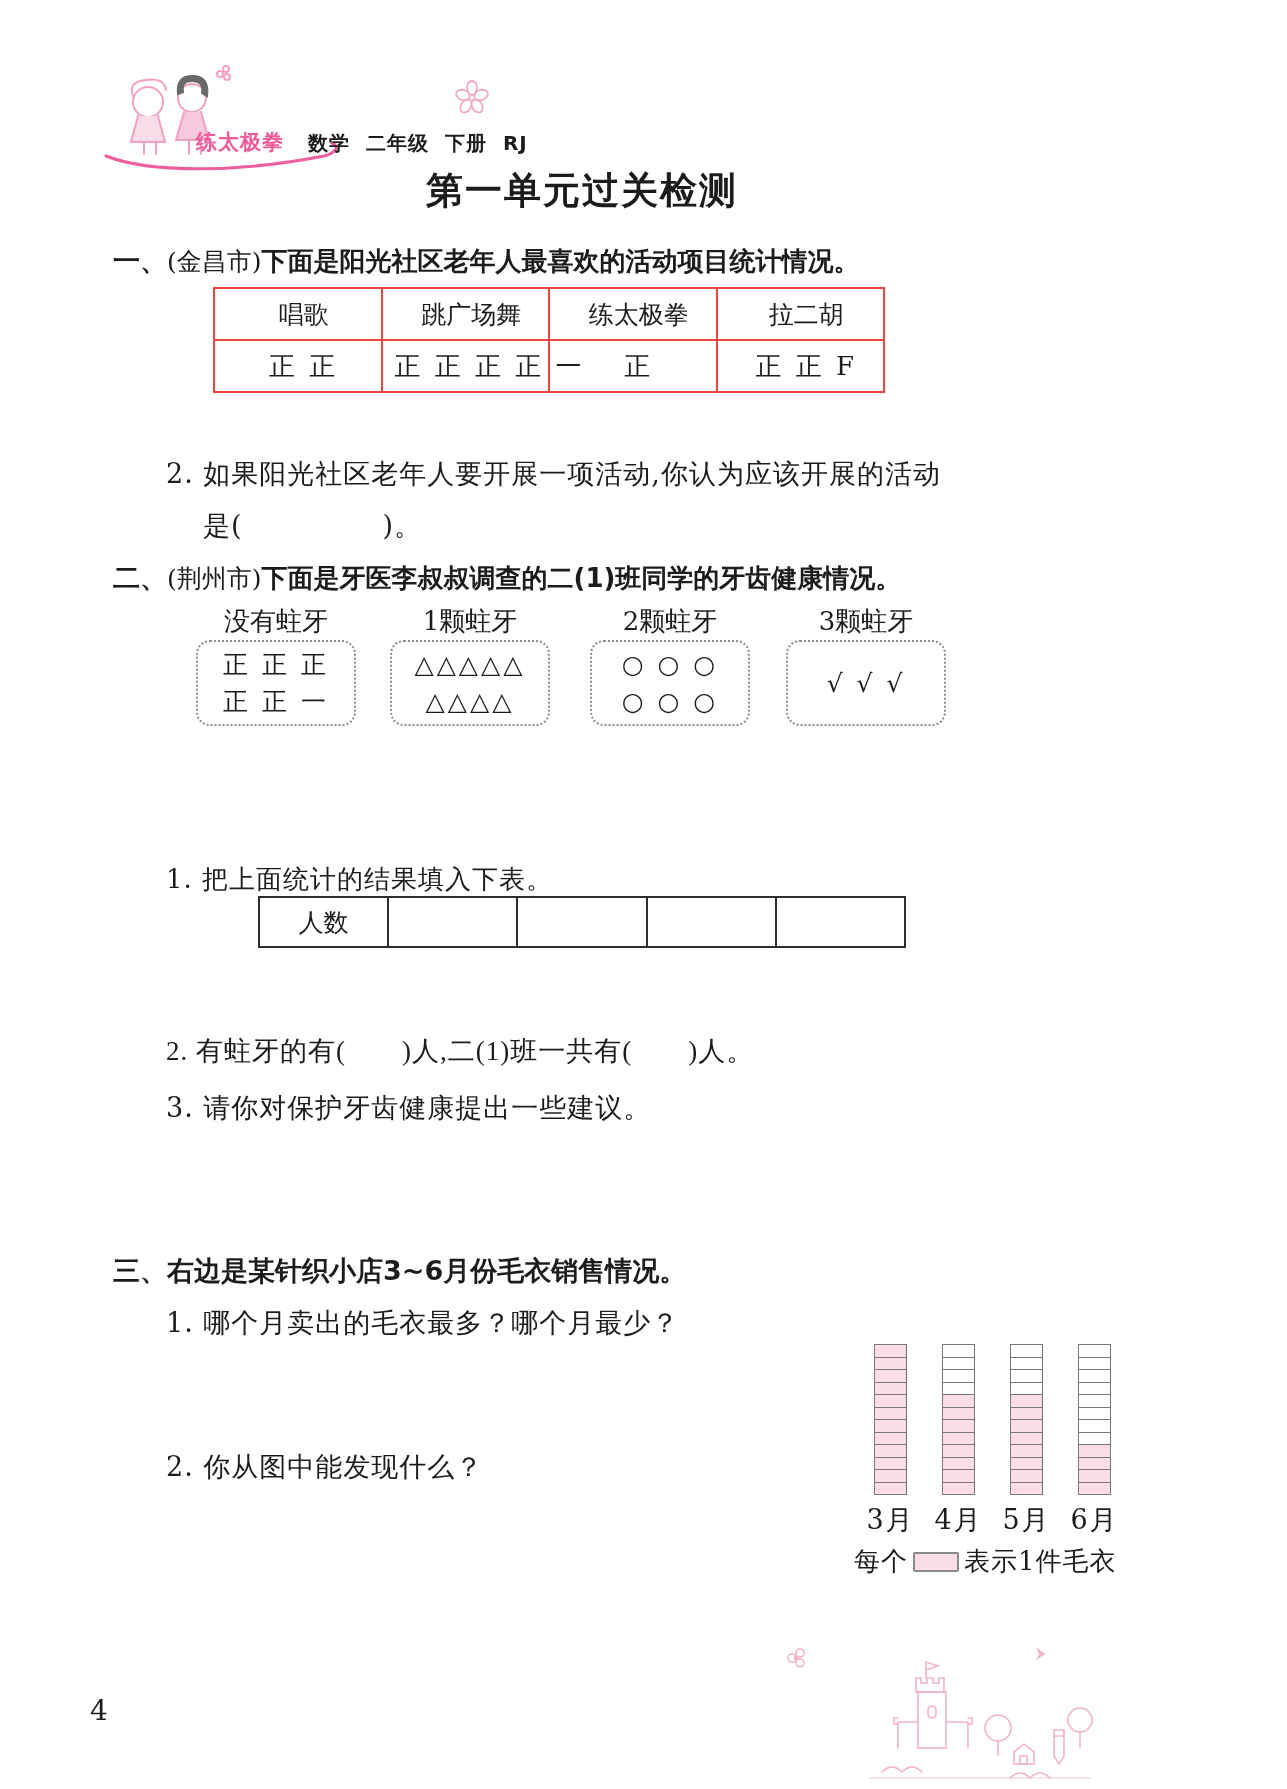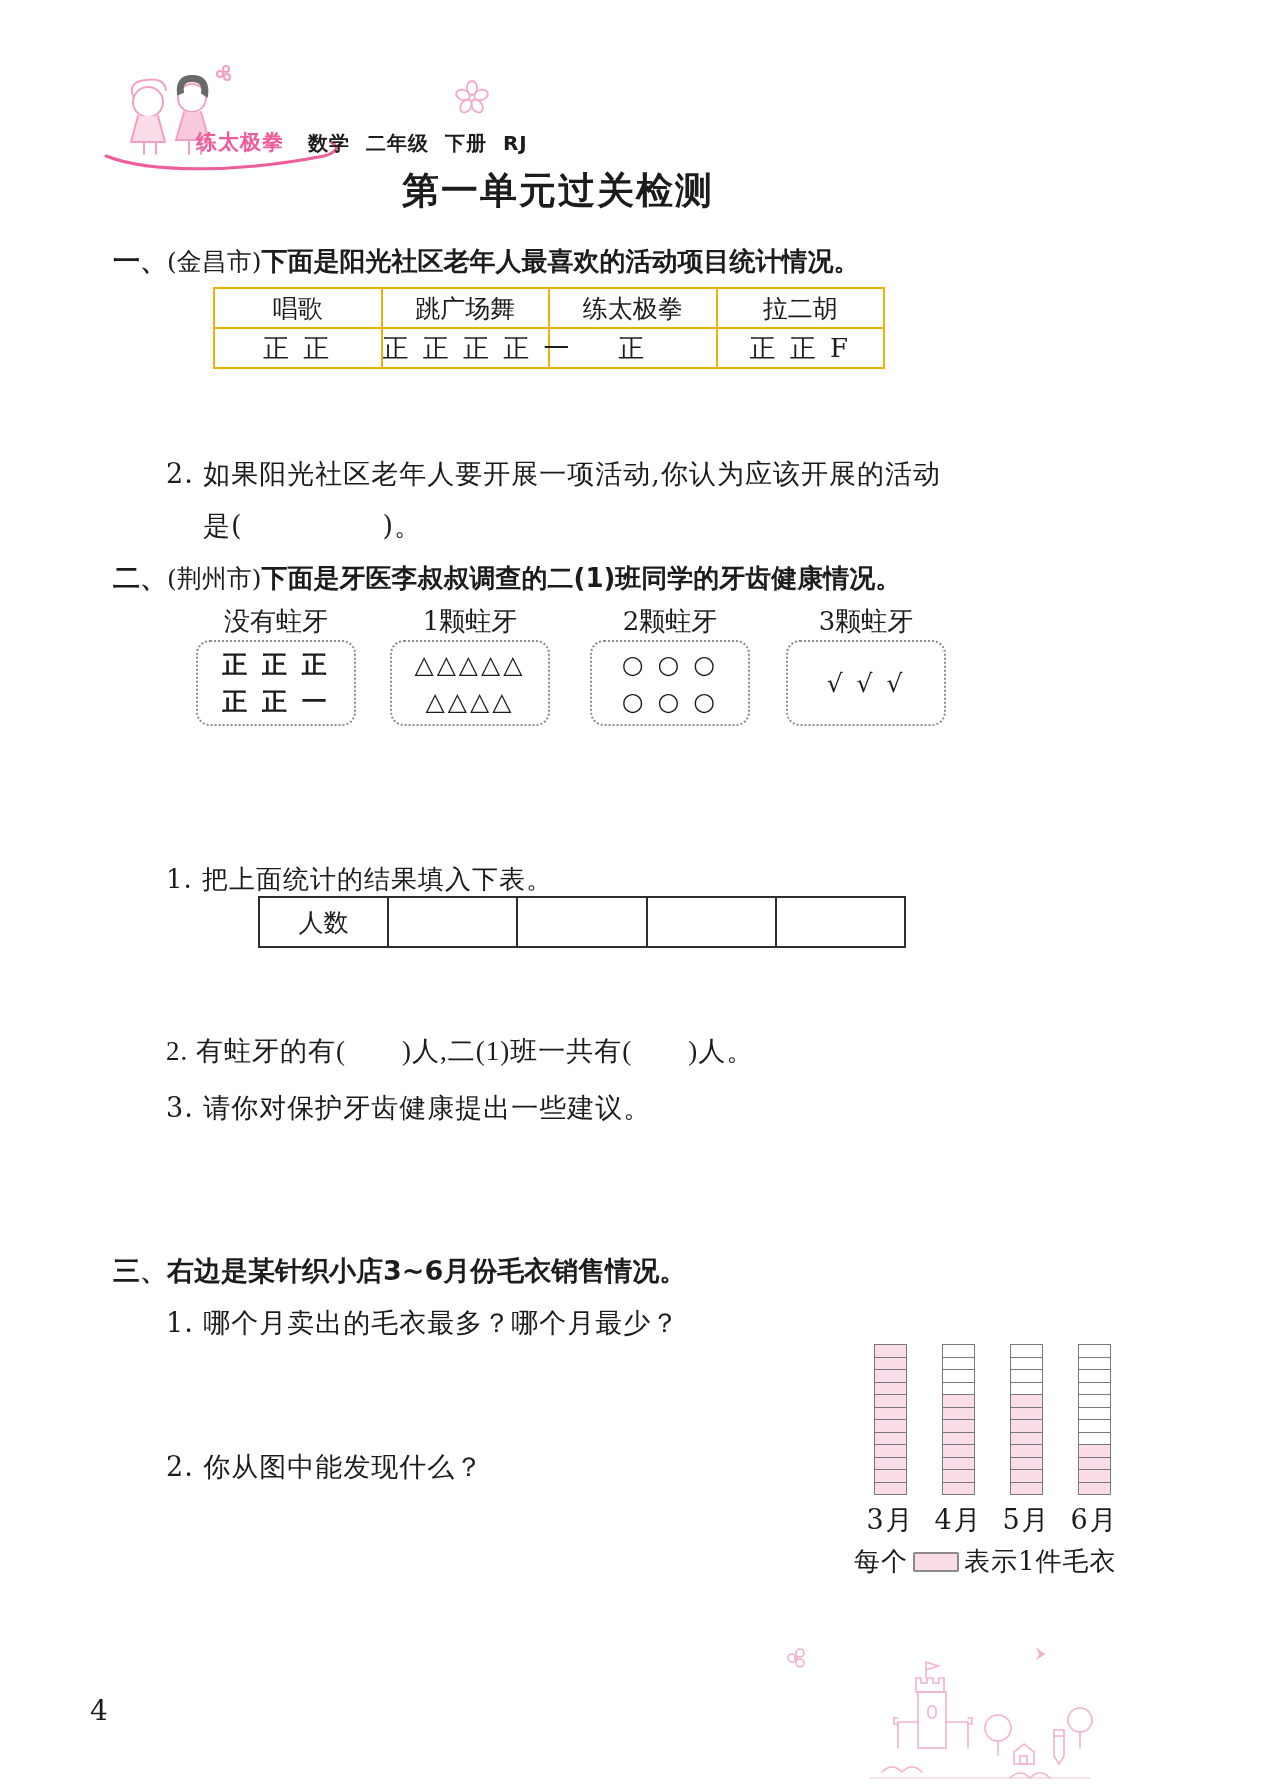--- a/index.html
+++ b/index.html
@@ -11,32 +11,32 @@
   }
   .hei { font-family:"DejaVu Sans","Liberation Sans",sans-serif; font-weight:700; }
   .kai { font-family:"DejaVu Serif","Liberation Serif",serif; }
   .abs { position:absolute; white-space:nowrap; }
 
   
   .brand { color:var(--brand-pink,#ee5a9a); font-size:21px; letter-spacing:1px; }
   .hmeta { font-size:20px; word-spacing:8px; letter-spacing:1px; }
 
   
-  .title { font-size:37px; letter-spacing:2px; }
+  .title { font-size:37px; letter-spacing:2px;margin-left:24px; }
 
   
   .stmt { font-size:26px; }
   .stmt .num { font-size:27px; }
   .stmt .src { font-weight:400; font-family:"DejaVu Serif","Liberation Serif",serif; font-size:25px; }
   .qline { font-size:27px; letter-spacing:1px; }
 
   
   table { border-collapse:collapse; table-layout:fixed; }
   .t1 { width:672px; }
-  .t1 td { border:2px solid #eab308; text-align:center; height:40px; font-size:25px; }
+  .t1 td { border:2px solid #ef4444; text-align:center; height:52px; font-size:25px;padding-left:12px; }
   .t1 .tally { font-size:26px; letter-spacing:3px; }
   .t2 { width:648px; }
   .t2 td { border:2px solid #2e2e2e; text-align:center; font-size:25px; }
   .t2 .hrow td { height:55px; }
   .t2 .brow td { height:50px; }
 
   
   .cat-label { font-size:26px; text-align:center; width:160px; }
   .tally-box {
     position:absolute; top:640px; width:160px; height:86px;
@@ -124,21 +124,21 @@
 
   <div class="abs stmt hei" style="left:113px; top:560px;">
     <span class="num">二、</span><span class="src">(荆州市)</span><span>下面是牙医李叔叔调查的二(1)班同学的牙齿健康情况。</span>
   </div>
 
   <div class="abs cat-label kai" style="left:196px; top:604px;">没有蛀牙</div>
   <div class="abs cat-label kai" style="left:390px; top:604px;">1颗蛀牙</div>
   <div class="abs cat-label kai" style="left:590px; top:604px;">2颗蛀牙</div>
   <div class="abs cat-label kai" style="left:786px; top:604px;">3颗蛀牙</div>
 
-  <div class="tally-box kai" style="left:196px;font-weight:bold;">
+  <div class="tally-box kai" style="left:196px;">
     <div>正 正 正</div>
     <div>正 正 一</div>
   </div>
   <div class="tally-box kai" style="left:390px;">
     <div>△△△△△</div>
     <div>△△△△</div>
   </div>
   <div class="tally-box kai" style="left:590px;">
     <div>○ ○ ○</div>
     <div>○ ○ ○</div>

